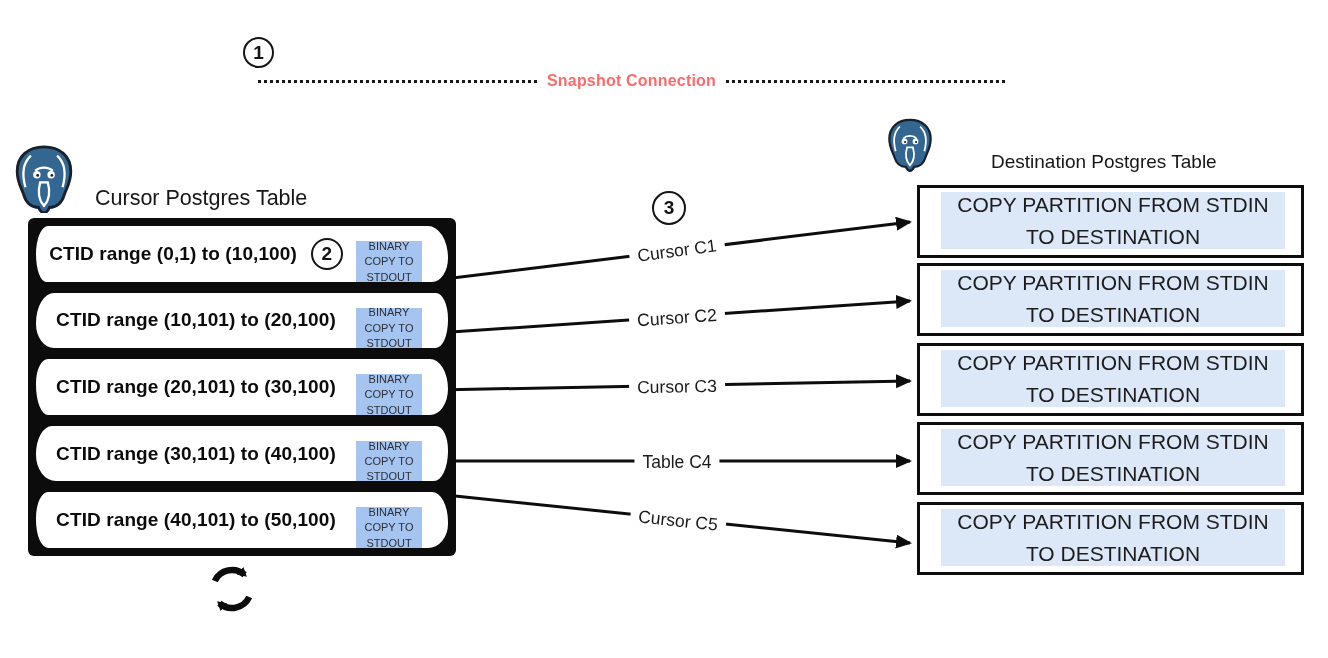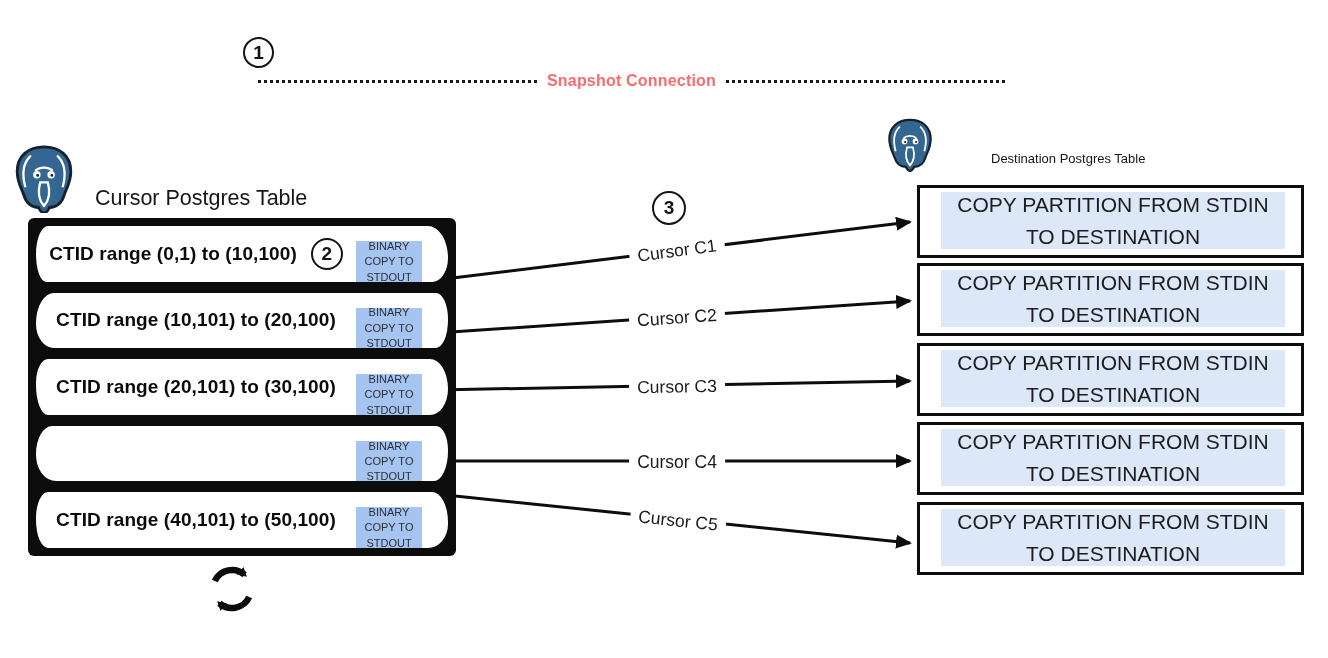--- a/index.html
+++ b/index.html
@@ -33,21 +33,21 @@
   #snapshot-label {
     font-size:16px; font-weight:bold; margin:0 10px; white-space:nowrap;
     letter-spacing:0.2px;
   }
 
   
   #source-title {
     position:absolute; left:95px; top:186px; font-size:21.5px; color:#161616;
   }
   #dest-title {
-    position:absolute; left:991px; top:151px; font-size:13px; color:#161616;
+    position:absolute; left:991px; top:151px; font-size:19px; color:#161616;
   }
 
   
   .pg-logo { position:absolute; z-index:3; }
   #pg-logo-source { left:9px;  top:143px; width:70px; height:70px; }
   #pg-logo-dest   { left:883px; top:113px; width:54px; height:62px; }
 
   
   #source-table {
     position:absolute; left:28px; top:218px; width:428px; height:338px;
@@ -155,20 +155,23 @@
     </div>
 
     <div class="src-row r2">
       <div class="row-center">
         <span class="row-label">CTID range (20,101) to (30,100)</span>
       </div>
       <div class="binary-badge">BINARY COPY TO STDOUT</div>
     </div>
 
     <div class="src-row r3">
+      <div class="row-center">
+        <span class="row-label">CTID range (30,101) to (40,100)</span>
+      </div>
       <div class="binary-badge">BINARY COPY TO STDOUT</div>
     </div>
 
     <div class="src-row r4">
       <div class="row-center">
         <span class="row-label">CTID range (40,101) to (50,100)</span>
       </div>
       <div class="binary-badge">BINARY COPY TO STDOUT</div>
     </div>
 
@@ -197,21 +200,21 @@
     <line x1="436" y1="280" x2="910" y2="222" stroke="#0d0d0d" stroke-width="3" marker-end="url(#arw)"></line>
     <line x1="436" y1="333" x2="910" y2="301" stroke="#0d0d0d" stroke-width="3" marker-end="url(#arw)"></line>
     <line x1="436" y1="390" x2="910" y2="381" stroke="#0d0d0d" stroke-width="3" marker-end="url(#arw)"></line>
     <line x1="436" y1="461" x2="910" y2="461" stroke="#0d0d0d" stroke-width="3" marker-end="url(#arw)"></line>
     <line x1="436" y1="494" x2="910" y2="543" stroke="#0d0d0d" stroke-width="3" marker-end="url(#arw)"></line>
   </svg>
 
   <div class="cursor-label" style="left:677px; top:251px; --rot:-7.5deg">Cursor C1</div>
   <div class="cursor-label" style="left:677px; top:318px; --rot:-4deg">Cursor C2</div>
   <div class="cursor-label" style="left:677px; top:387px; --rot:-1deg">Cursor C3</div>
-  <div class="cursor-label" style="left:677px; top:462px; --rot:0deg">Cursor C4</div>
+  <div class="cursor-label" style="left:677px; top:462px; --rot:0deg">Table C4</div>
   <div class="cursor-label" style="left:678px; top:521px; --rot:6deg">Cursor C5</div>
 
   <svg class="pg-logo" id="pg-logo-dest" viewBox="0 0 64 64">
     <path d="M32,3.5 C46.5,3.5 56.5,12 56.5,26 C56.5,36 52.5,41.5 50.3,48
              C48.2,55 43,59 37,59 C35.5,62.3 33.8,63.8 32,63.8
              C30.2,63.8 28.5,62.3 27,59 C21,59 15.8,55 13.7,48
              C11.5,41.5 7.5,36 7.5,26 C7.5,12 17.5,3.5 32,3.5 Z" fill="#336791" stroke="#17202b" stroke-width="2.6"></path>
     <path d="M20,11.5 C13.5,17.5 11.5,28 15,40.5" fill="none" stroke="#ffffff" stroke-width="2.1"></path>
     <path d="M44,11.5 C50.5,17.5 52.5,28 49,40.5" fill="none" stroke="#ffffff" stroke-width="2.1"></path>
     <path d="M24,25.5 C28,21.5 36,21.5 40,25.5" fill="none" stroke="#ffffff" stroke-width="2.1"></path>

